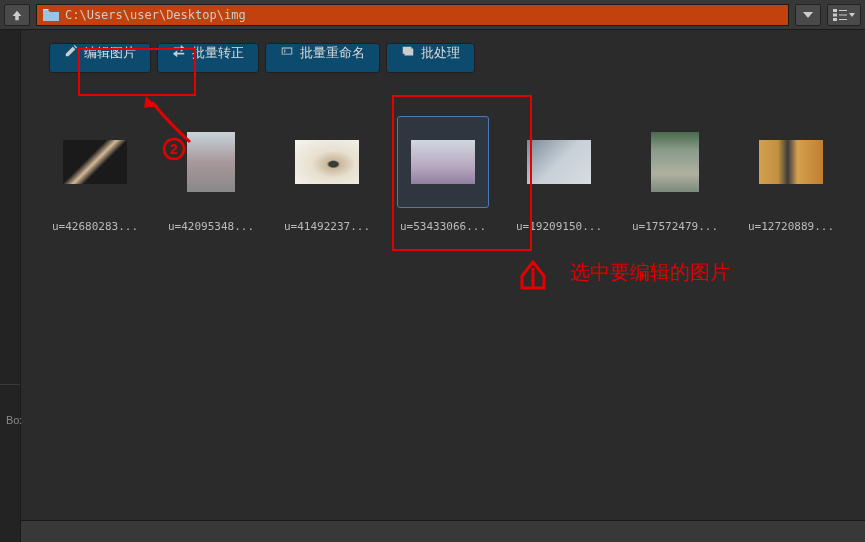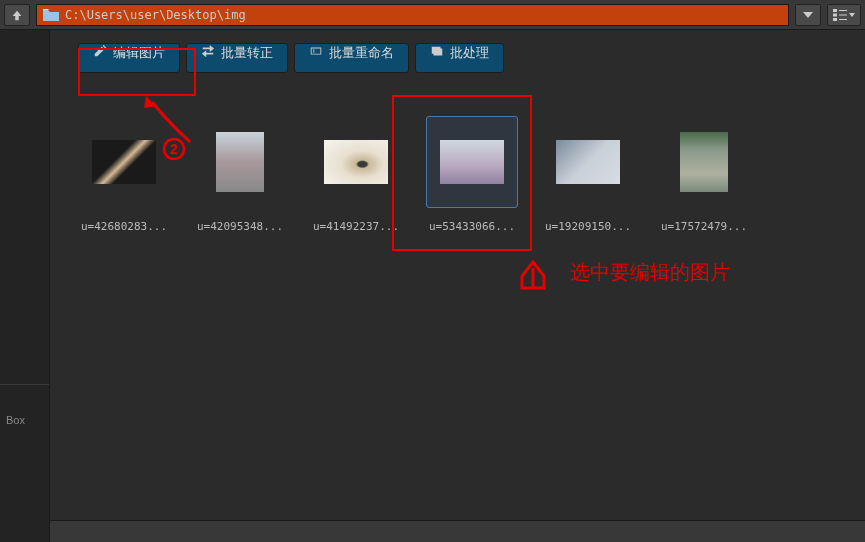--- a/index.html
+++ b/index.html
@@ -350,20 +350,26 @@
           <div class="thumb-wrap">
             <div class="thumb-img img-5"></div>
           </div>
           <div class="thumb-label">u=19209150...</div>
         </div>
         <div class="thumb-item">
           <div class="thumb-wrap">
             <div class="thumb-img img-6 tall"></div>
           </div>
           <div class="thumb-label">u=17572479...</div>
+        </div>
+        <div class="thumb-item">
+          <div class="thumb-wrap">
+            <div class="thumb-img img-7"></div>
+          </div>
+          <div class="thumb-label">u=12720889...</div>
         </div>
       </div>
 
     <div class="bottom-bar"></div>
   </div>
 </div>
 
 <div class="anno-box-1"></div>
 <div class="anno-box-2"></div>
 <svg class="anno-arrow" viewBox="0 0 60 50">

